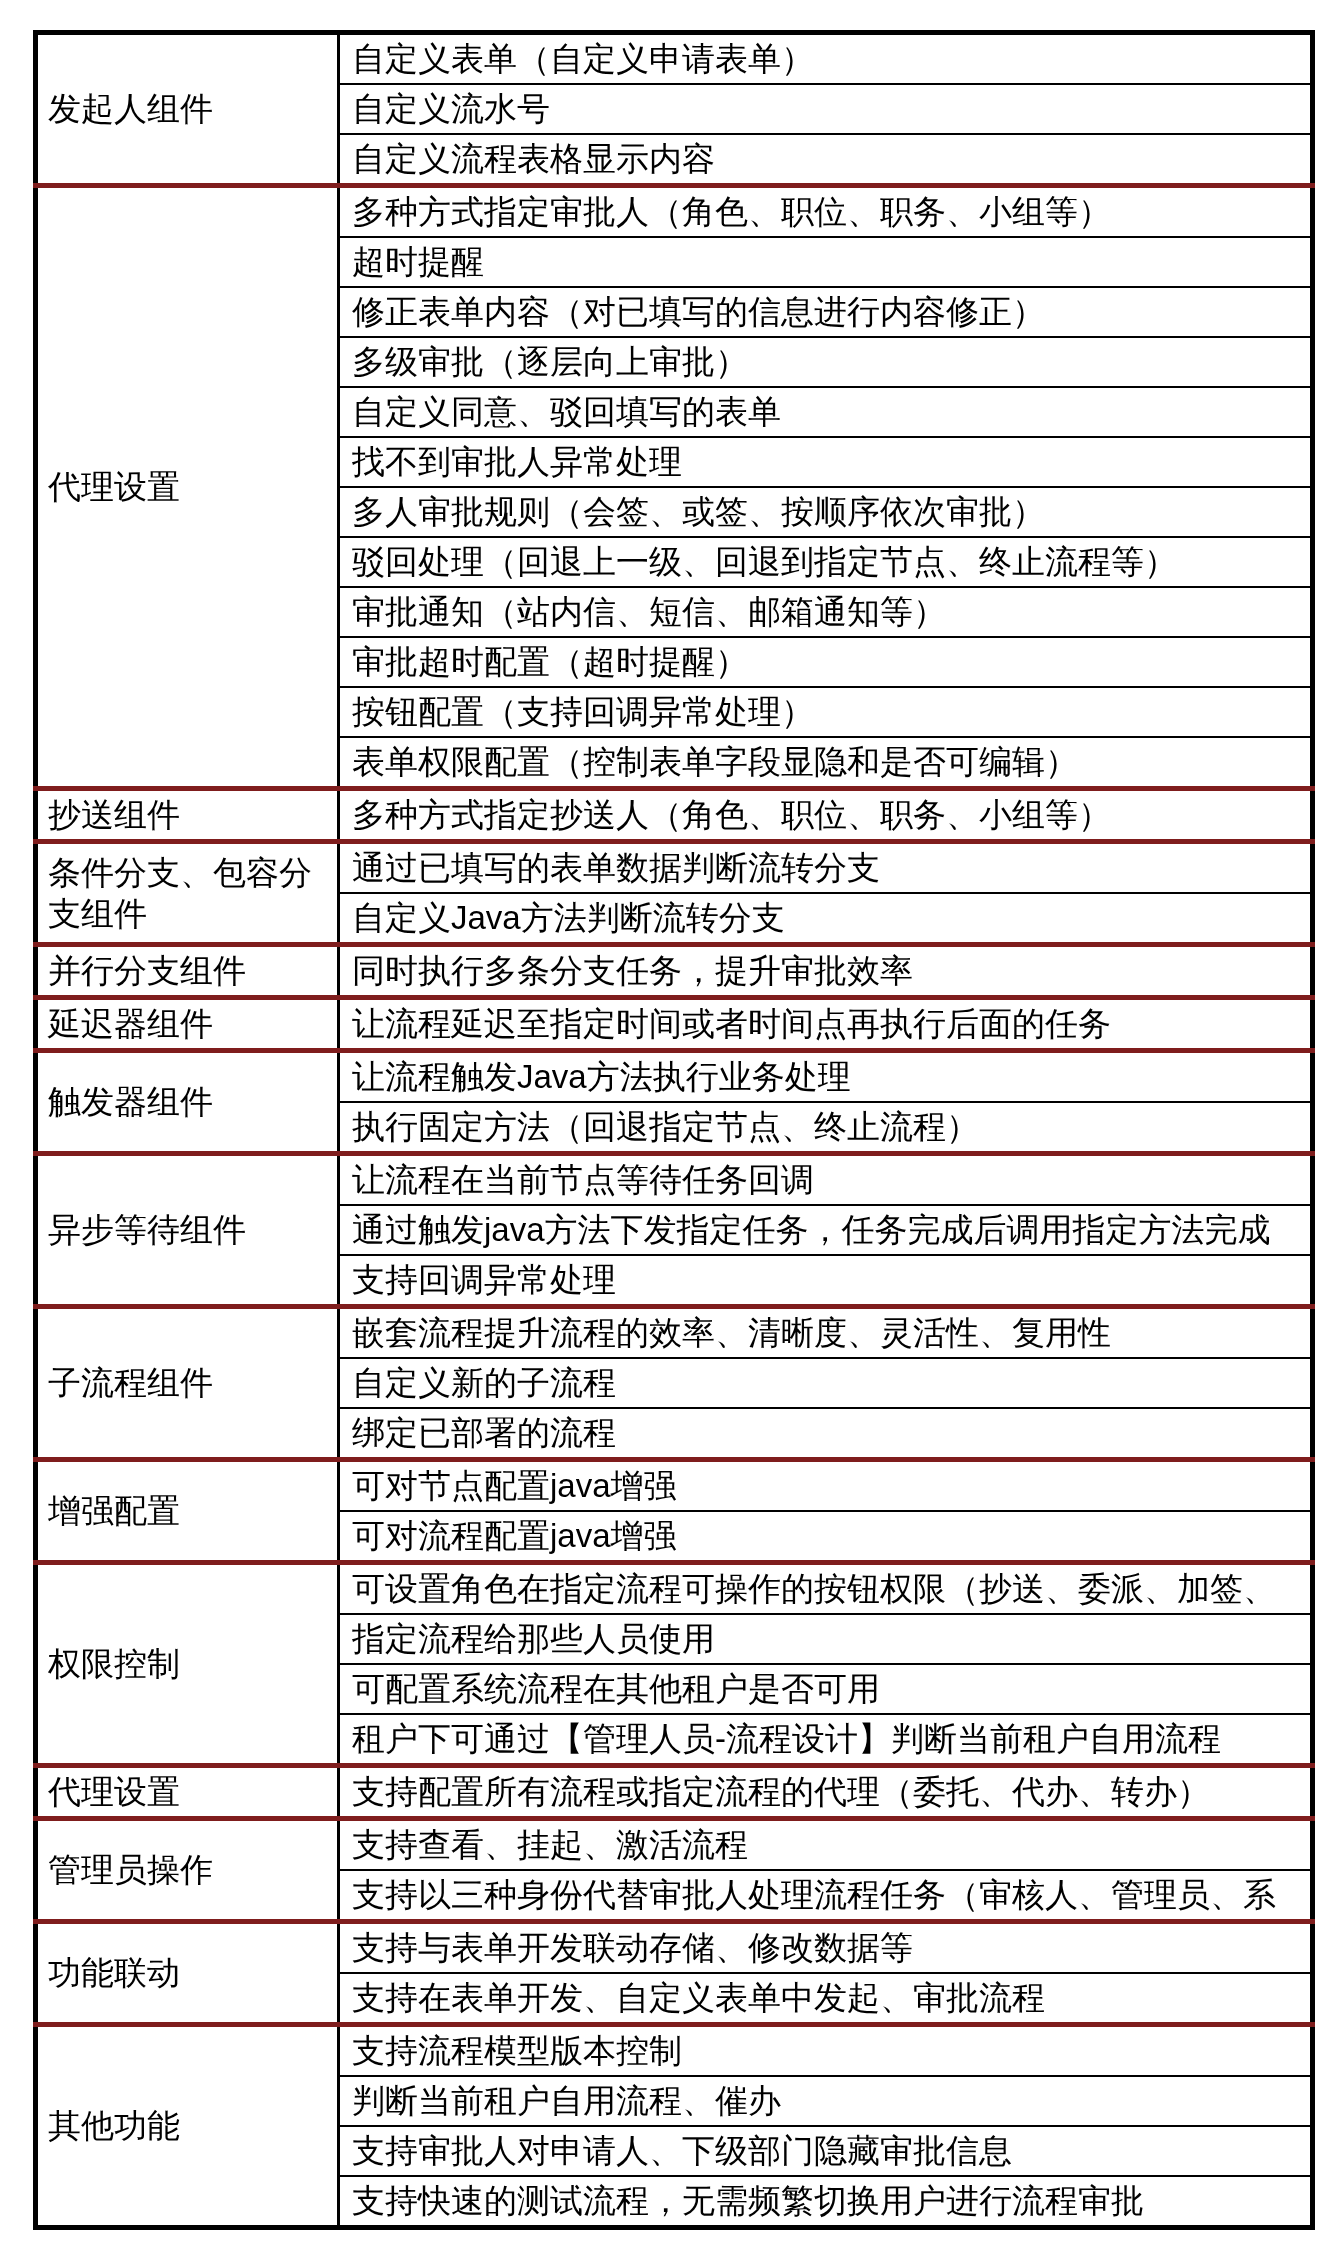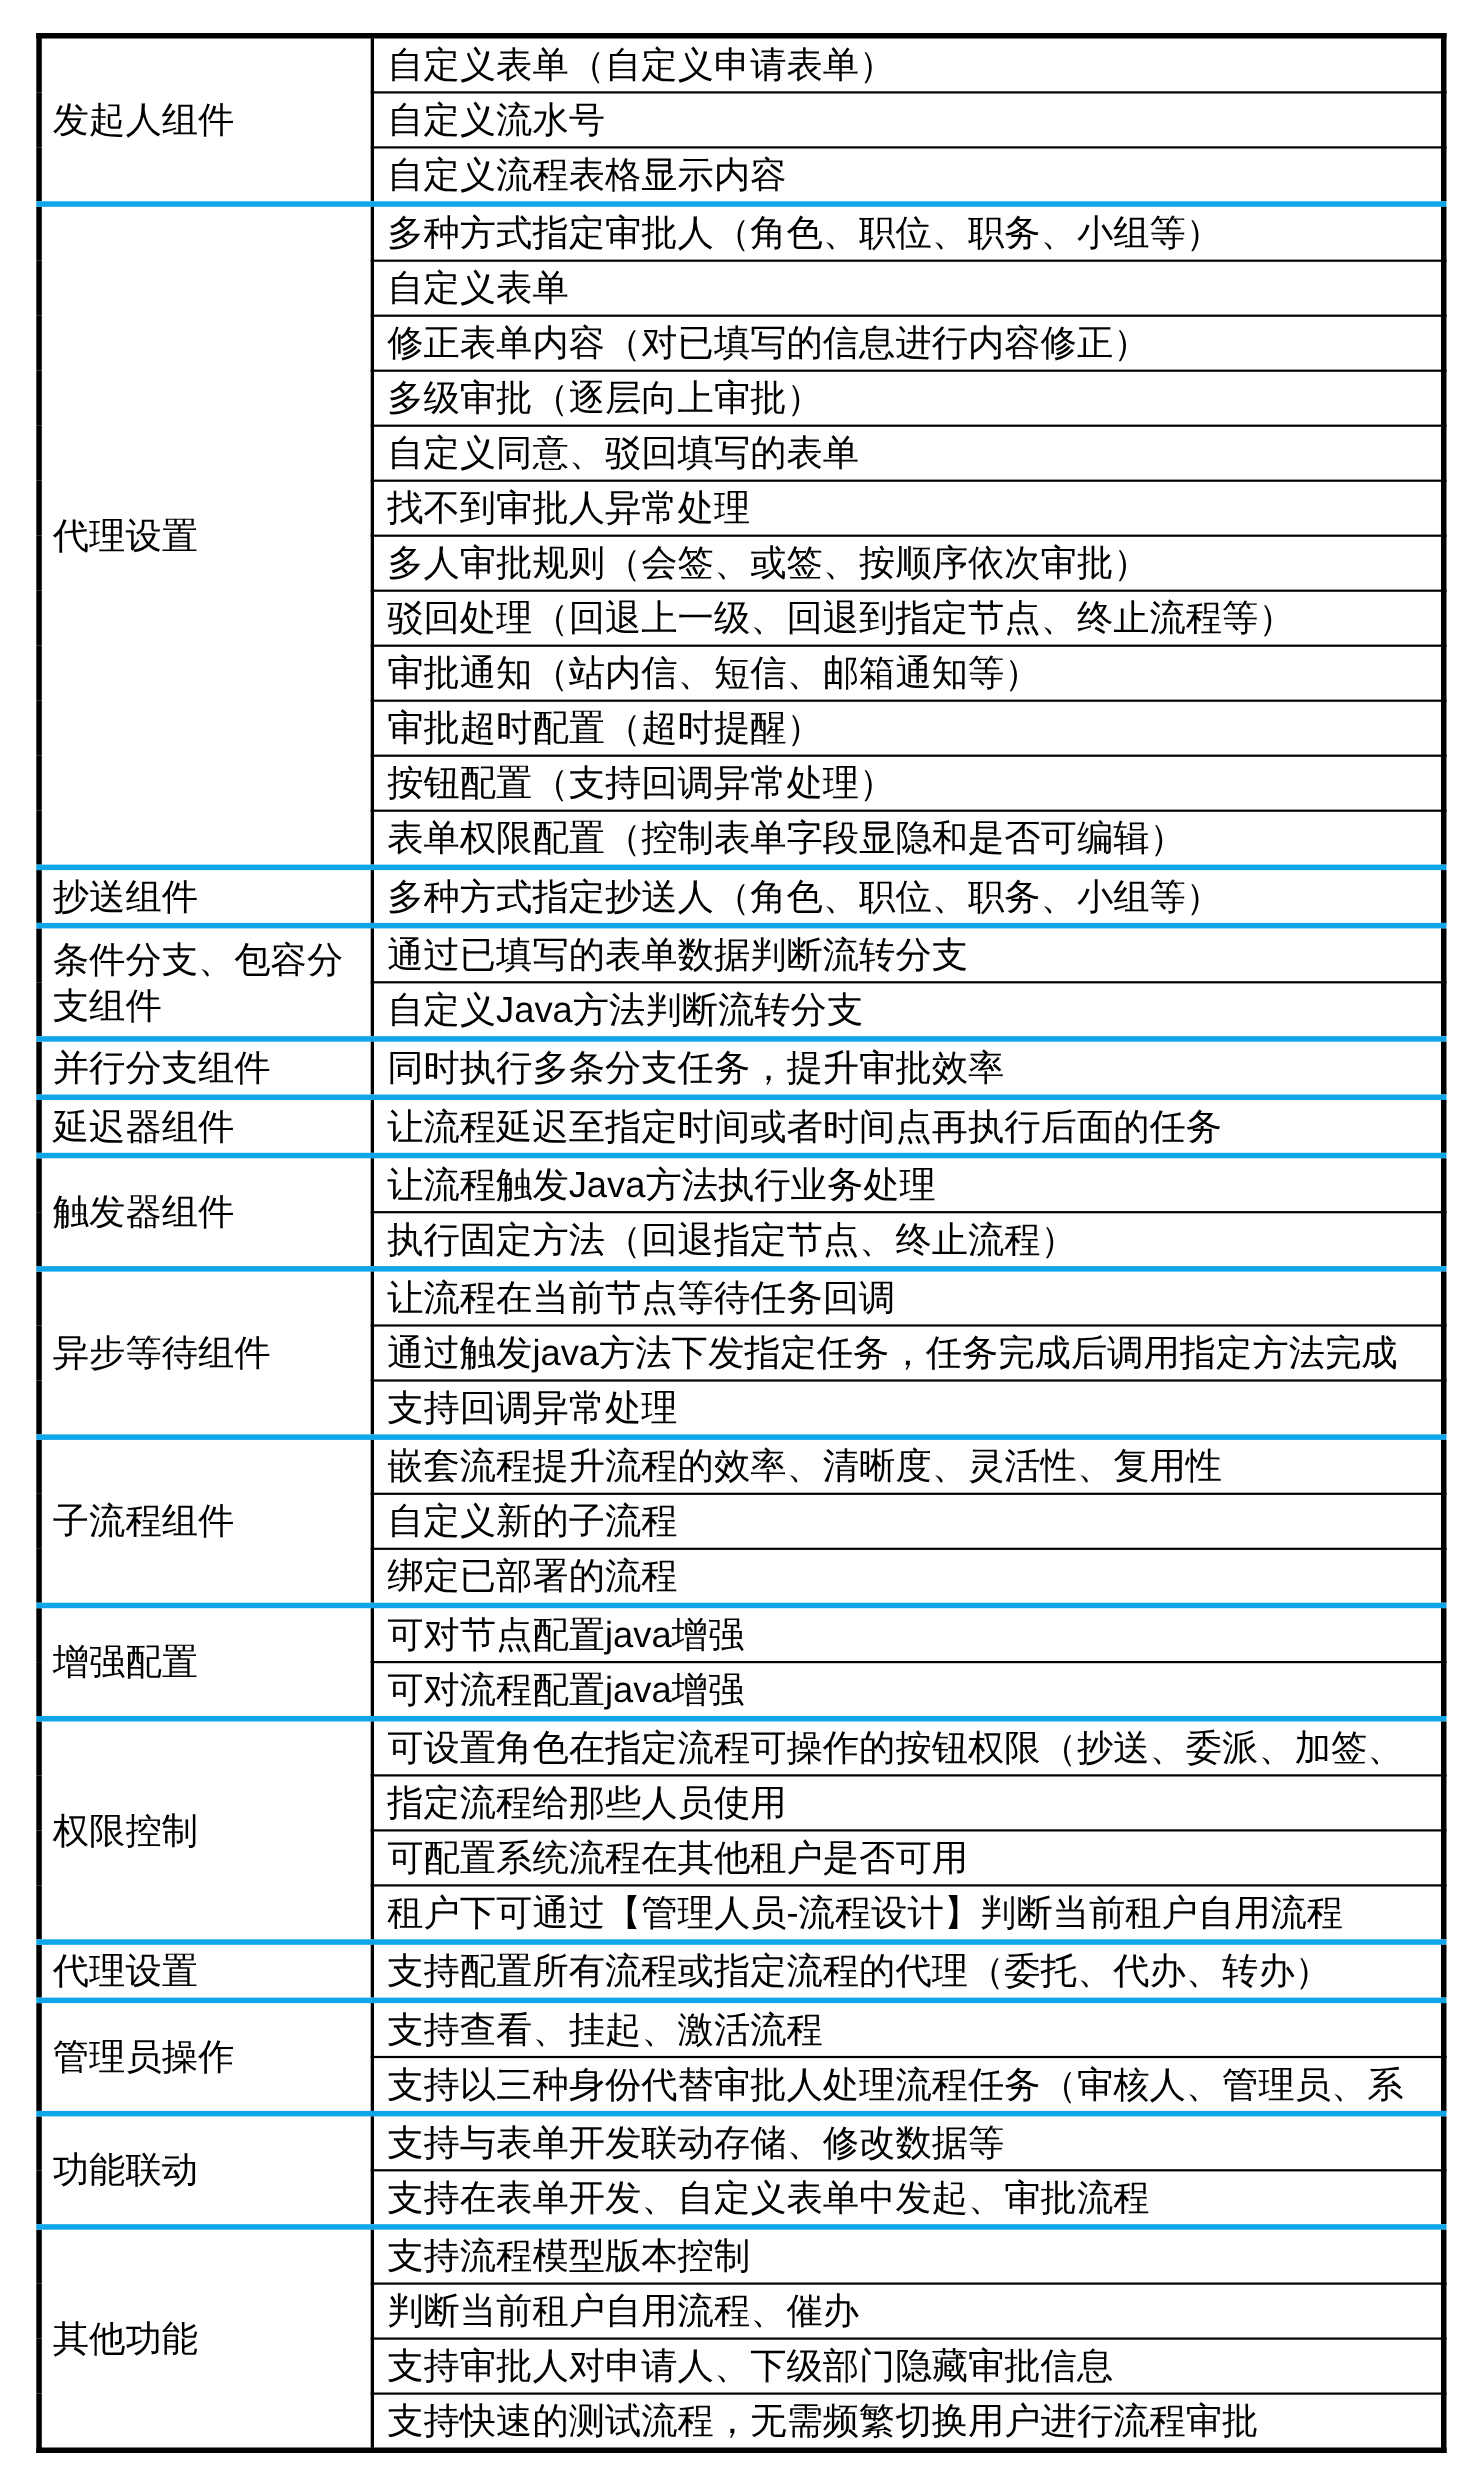--- a/index.html
+++ b/index.html
@@ -37,21 +37,21 @@
     text-align: left;
     padding: 0 10px;
     border-right: 3px solid #000000;
   }
   td.feat {
     text-align: left;
     padding: 0 0 0 12px;
     white-space: nowrap;
   }
   tr.group-start td {
-    border-top: 5px solid #0ea5e9;
+    border-top: 5px solid #7f1d1d;
   }
 </style>
 </head>
 <body>
 
 <div class="page">
   <table class="features">
     <colgroup>
       <col class="c-cat">
       <col class="c-feat">
@@ -65,21 +65,21 @@
           <td class="feat">自定义流水号</td>
         </tr>
         <tr>
           <td class="feat">自定义流程表格显示内容</td>
         </tr>
         <tr class="group-start">
           <td class="cat" rowspan="12">代理设置</td>
           <td class="feat">多种方式指定审批人（角色、职位、职务、小组等）</td>
         </tr>
         <tr>
-          <td class="feat">自定义表单</td>
+          <td class="feat">超时提醒</td>
         </tr>
         <tr>
           <td class="feat">修正表单内容（对已填写的信息进行内容修正）</td>
         </tr>
         <tr>
           <td class="feat">多级审批（逐层向上审批）</td>
         </tr>
         <tr>
           <td class="feat">自定义同意、驳回填写的表单</td>
         </tr>

